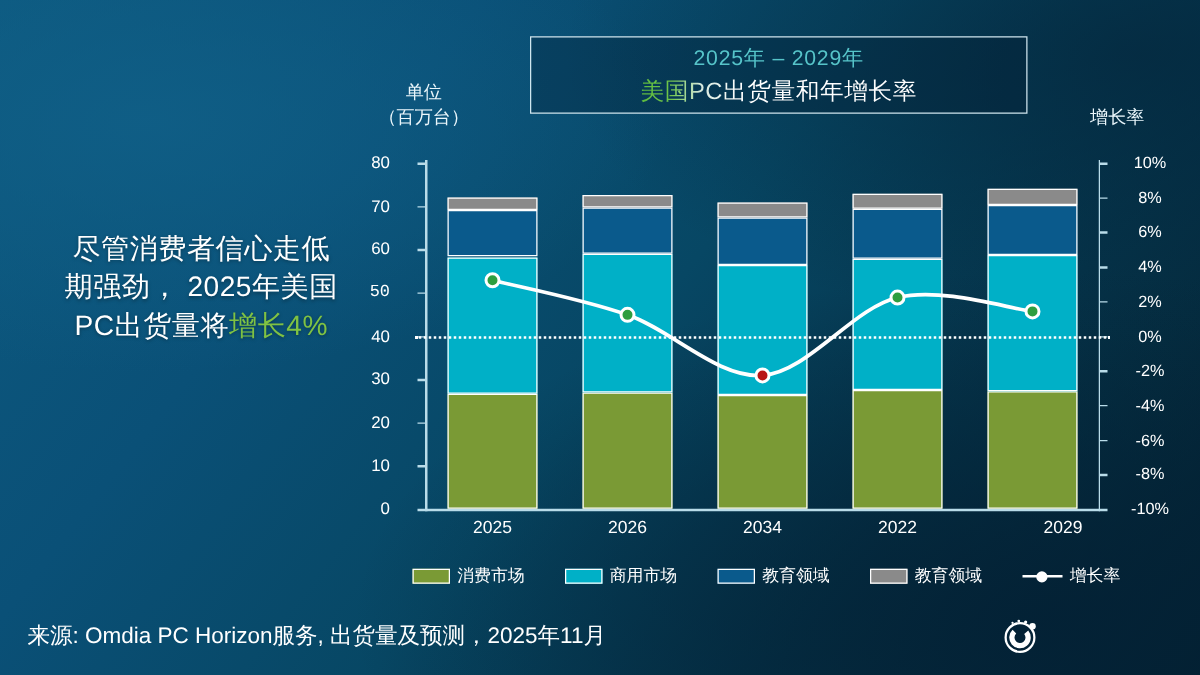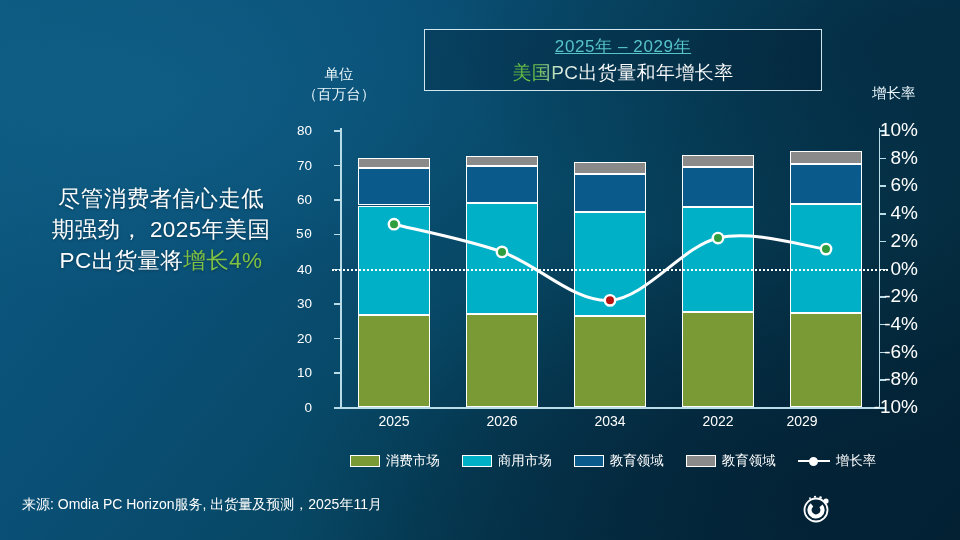--- a/index.html
+++ b/index.html
@@ -27,21 +27,21 @@
   }
   .headline .hl-accent{color:#7fc243;}
   
   .title-box{
     position:absolute;left:424px;top:29px;width:396px;height:60px;
     border:1.4px solid #cfe6ef;
     background:rgba(3,28,45,.30);
     display:flex;flex-direction:column;align-items:center;justify-content:center;
   }
   .title-line1{
-    font-size:17px;color:#56c4c9;letter-spacing:.6px;margin-bottom:2px;text-decoration:underline;
+    font-size:17px;color:#56c4c9;letter-spacing:.6px;margin-bottom:2px;
   }
   .title-line2{
     font-size:19px;letter-spacing:.4px;font-weight:500;
     background:linear-gradient(90deg,#5dbb3e 0%,#6fc44a 11%,#d6e9de 22%,#ffffff 36%,#ffffff 100%);
     -webkit-background-clip:text;background-clip:text;
     color:transparent;-webkit-text-fill-color:transparent;
   }
   
   .unit-cap{
     position:absolute;left:300px;top:64px;width:78px;
@@ -58,50 +58,50 @@
   .axis-right{left:538.5px;top:-2px;width:1.5px;height:281px;}
   .axis-bottom{left:0;top:277px;width:540px;height:1.5px;}
   .tick{position:absolute;width:6px;height:1.5px;background:#b9dce9;}
   .tick-l{left:-6px;}
   .tick-r{left:540px;}
   .ylab{
     position:absolute;right:568px;color:#ffffff;font-size:13.5px;
     text-align:right;width:60px;transform:translateY(-50%);
   }
   .ylab-r{
-    position:absolute;left:518px;color:#ffffff;font-size:19px;
-    text-align:right;width:60px;transform:translateY(-50%);
+    position:absolute;left:550px;color:#ffffff;font-size:13px;
+    text-align:center;width:60px;transform:translateY(-50%);
   }
   .zero-line{
     position:absolute;left:-8px;width:556px;height:0;
     border-top:2.2px dotted #ffffff;
   }
   .bar{position:absolute;bottom:0;}
   .seg{position:absolute;left:0;width:100%;box-sizing:border-box;border:1px solid #ffffff;}
   .xlab{
     position:absolute;top:283px;color:#ffffff;font-size:14px;text-align:center;
   }
   .line-svg{position:absolute;left:0;top:0;width:540px;height:277px;overflow:visible;}
   
   .legend{
     position:absolute;left:340px;top:450px;width:546px;height:22px;
-    display:flex;align-items:center;justify-content:center;gap:22px;
+    display:flex;align-items:center;justify-content:center;gap:32px;
   }
   .leg-item{display:flex;align-items:center;gap:6px;}
   .leg-sw{width:30px;height:12px;border:1.3px solid #ffffff;box-sizing:border-box;}
   .leg-lbl{color:#ffffff;font-size:13.5px;white-space:nowrap;}
   .leg-line{position:relative;width:32px;height:12px;}
   .leg-line .ln{position:absolute;left:0;top:5px;width:32px;height:2.4px;background:#ffffff;}
   .leg-line .dot{
     position:absolute;left:11px;top:1.5px;width:9px;height:9px;border-radius:50%;
     background:#ffffff;border:2px solid #ffffff;box-sizing:border-box;
   }
   
   .source{
-    position:absolute;left:22px;top:496px;color:#ffffff;font-size:14px;white-space:nowrap;
+    position:absolute;left:22px;top:496px;color:#ffffff;font-size:18px;white-space:nowrap;
   }
   .logo{position:absolute;left:800px;top:487px;width:150px;height:44px;display:flex;align-items:center;gap:7px;}
   .logo-mark{position:relative;width:34px;height:34px;flex:none;}
   .logo-txt{display:flex;flex-direction:column;line-height:1;}
   .logo-name{color:#ffffff;font-size:23px;font-weight:700;letter-spacing:-.2px;}
   .logo-sub{color:#cfe2ec;font-size:7.6px;margin-top:3px;letter-spacing:.1px;white-space:nowrap;}
   .logo-sub b{color:#ffffff;font-weight:700;}
 </style>
 </head>
 <body>
@@ -212,21 +212,21 @@
         <circle cx="162" cy="121.88000000000002" r="5.2" fill="#2e9e3f" stroke="#ffffff" stroke-width="2.4"></circle>
         <circle cx="270" cy="170.35500000000002" r="5.2" fill="#b81414" stroke="#ffffff" stroke-width="2.4"></circle>
         <circle cx="378" cy="108.03" r="5.2" fill="#2e9e3f" stroke="#ffffff" stroke-width="2.4"></circle>
         <circle cx="486" cy="119.10999999999999" r="5.2" fill="#2e9e3f" stroke="#ffffff" stroke-width="2.4"></circle>
       </svg>
     <div id="xlabs">
         <div class="xlab" style="left: 14px; width: 80px;">2025</div>
         <div class="xlab" style="left: 122px; width: 80px;">2026</div>
         <div class="xlab" style="left: 230px; width: 80px;">2034</div>
         <div class="xlab" style="left: 338px; width: 80px;">2022</div>
-        <div class="xlab" style="left: 422px; width: 80px;">2029</div>
+        <div class="xlab" style="left: 446px; width: 80px; text-align: right;">2029</div>
       </div>
   </div>
 
   <div class="legend" id="legend">
       <div class="leg-item">
         <div class="leg-sw" style="background: rgb(122, 154, 53);"></div>
         <span class="leg-lbl">消费市场</span>
       </div>
       <div class="leg-item">
         <div class="leg-sw" style="background: rgb(0, 176, 199);"></div>

